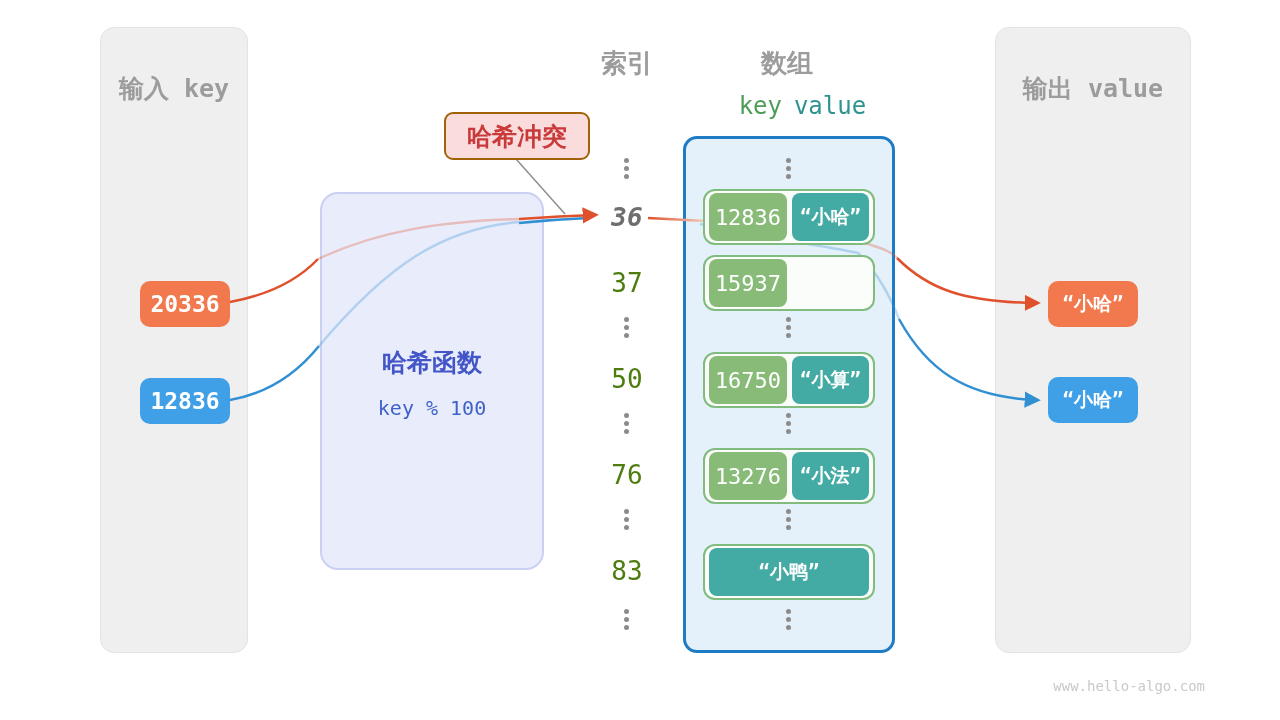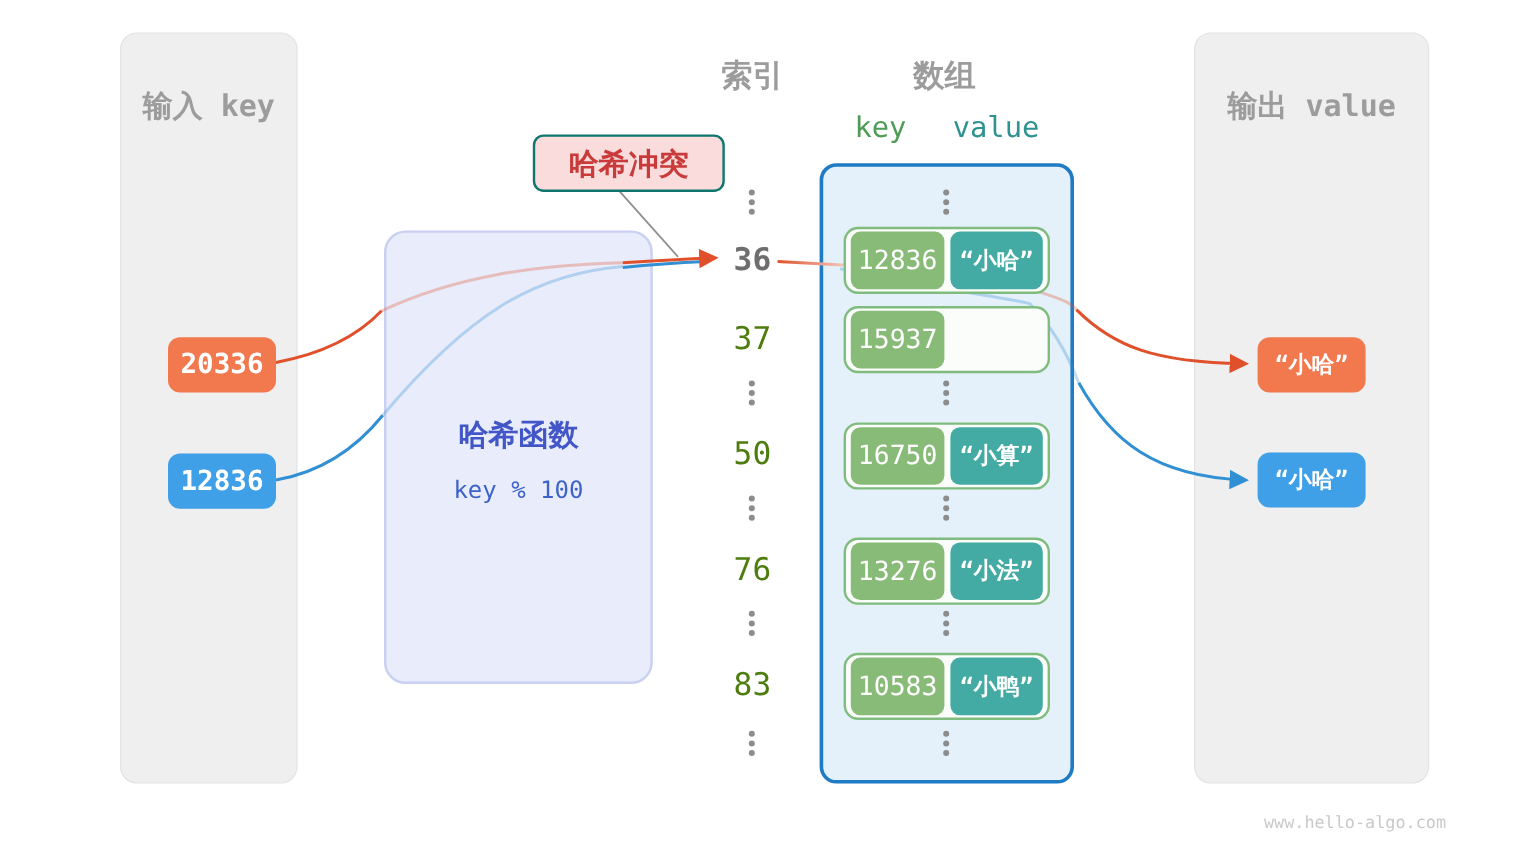--- a/index.html
+++ b/index.html
@@ -15,32 +15,32 @@
 
   
   #hash-box { position:absolute; left:320px; top:192px; width:224px; height:378px;
               background:#E9EDFB; border:2px solid #C9D0F2; border-radius:18px; z-index:1; }
   #hash-title { position:absolute; left:0; top:152px; width:100%; text-align:center;
                 font-size:25px; font-weight:bold; color:#4356C8; }
   #hash-formula { position:absolute; left:0; top:202px; width:100%; text-align:center;
                   font-size:20px; color:#3E62C8; }
 
   
-  #collision-label { position:absolute; left:444px; top:112px; width:160px; height:48px;
-                     background:#FBDCDC; border:2px solid #0f766e; border-radius:9px;
+  #collision-label { position:absolute; left:444px; top:112px; width:146px; height:48px;
+                     background:#FBDCDC; border:2px solid #a16207; border-radius:9px;
                      display:flex; align-items:center; justify-content:center;
                      font-size:25px; font-weight:bold; color:#C93B3B; z-index:3; }
 
   
   .col-title { position:absolute; top:46px; width:90px; text-align:center;
                font-size:26px; font-weight:bold; color:#9C9C9C; z-index:3; }
   #index-title { left:582px; }
   #array-title { left:742px; }
   .kv-header { position:absolute; top:92px; font-size:24px; z-index:3; }
-  #kv-key   { left:712px; width:70px; text-align:left; color:#4F9C57; }
+  #kv-key   { left:712px; width:70px; text-align:right; color:#4F9C57; }
   #kv-value { left:790px; width:80px; text-align:center; color:#2E9390; }
 
   
   .idx { position:absolute; left:597px; width:60px; text-align:center;
          font-size:26px; line-height:32px; color:#4d7c0f; z-index:3; }
   .idx-bold { color:#6E6E6E; font-weight:bold; }
 
   
   .vdot { position:absolute; width:5px; height:5px; border-radius:50%; background:#8C8C8C;
           box-shadow:0 -8px 0 #8C8C8C, 0 8px 0 #8C8C8C; z-index:3; }
@@ -90,21 +90,21 @@
     <div id="hash-formula">key % 100</div>
   </div>
 
   <div id="index-title" class="col-title">索引</div>
   <div id="array-title" class="col-title">数组</div>
   <div id="kv-key" class="kv-header">key</div>
   <div id="kv-value" class="kv-header">value</div>
 
   <div id="array-panel"></div>
 
-  <div class="idx idx-bold" style="top:201px;">36</div>
+  <div class="idx idx-bold" style="top:201px;font-style:italic;">36</div>
   <div class="idx" style="top:267px;">37</div>
   <div class="idx" style="top:363px;">50</div>
   <div class="idx" style="top:459px;">76</div>
   <div class="idx" style="top:555px;">83</div>
 
   <div class="vdot" style="left:624px; top:166px;"></div>
   <div class="vdot" style="left:624px; top:325px;"></div>
   <div class="vdot" style="left:624px; top:421px;"></div>
   <div class="vdot" style="left:624px; top:517px;"></div>
   <div class="vdot" style="left:624px; top:617px;"></div>
@@ -164,21 +164,20 @@
   </div>
   <div class="row" style="top:352px;">
     <div class="cell-key">16750</div>
     <div class="cell-val">“小算”</div>
   </div>
   <div class="row" style="top:448px;">
     <div class="cell-key">13276</div>
     <div class="cell-val">“小法”</div>
   </div>
   <div class="row" style="top:544px;">
-    <div class="cell-key">10583</div>
     <div class="cell-val">“小鸭”</div>
   </div>
 
   <div class="outbox bg-orange" style="top:281px;">“小哈”</div>
   <div class="outbox bg-blue" style="top:377px;">“小哈”</div>
 
   <div id="footer-url">www.hello-algo.com</div>
 
 </div>
 

